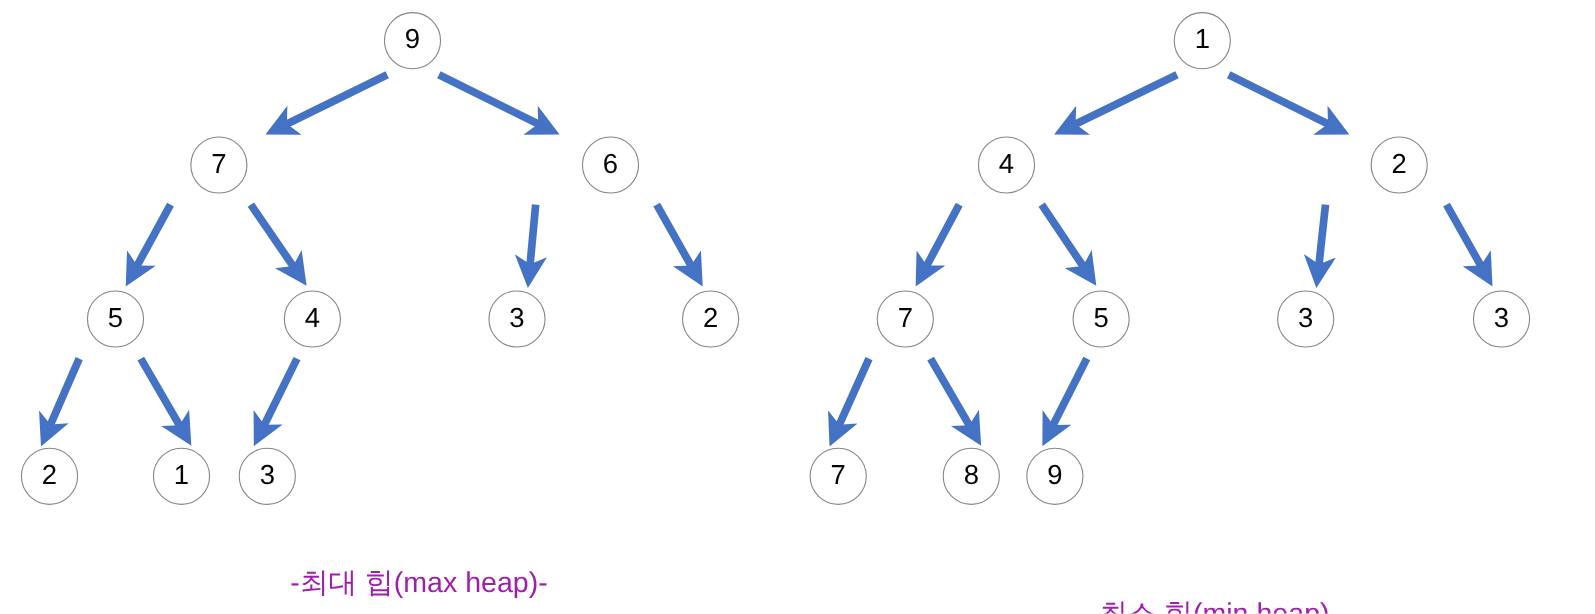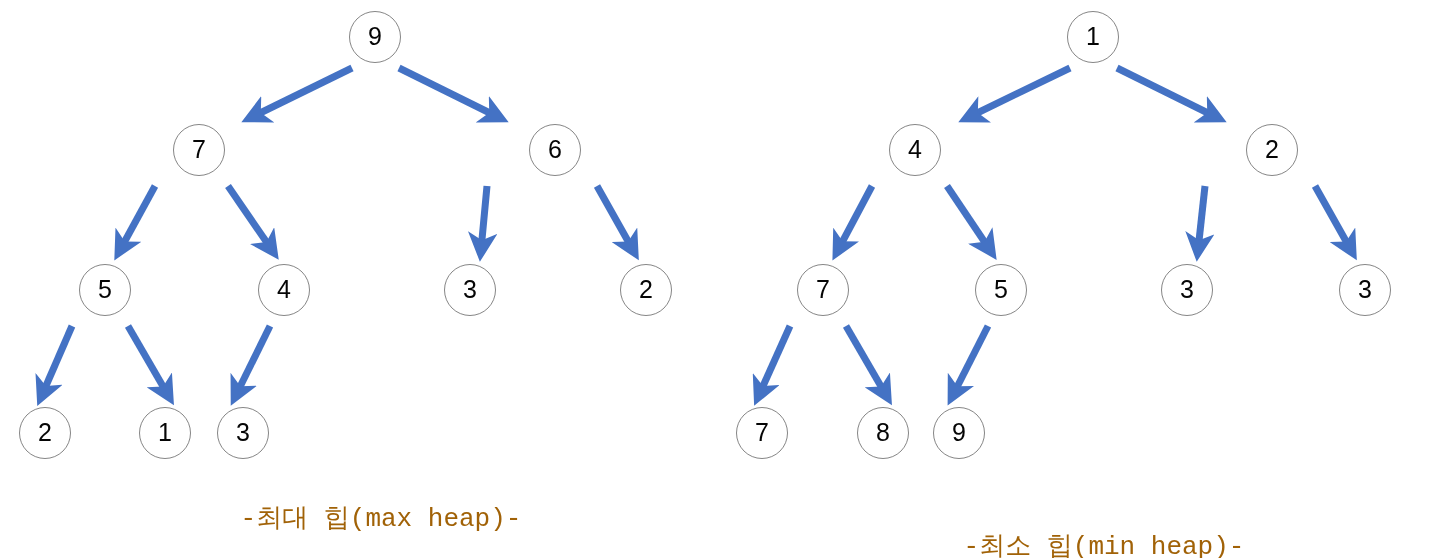--- a/index.html
+++ b/index.html
@@ -39,25 +39,26 @@
     line-height: 1;
   }
   .node-label {
     display: block;
     font-size: 25px;
     letter-spacing: 0px;
     transform: translateY(-1px);
   }
   .caption {
     position: absolute;
-    font-family: Liberation Mono, monospace;
+    font-family: Liberation Sans, sans-serif;
     font-size: 26px;
-    color: #a16207;
+    color: #a21caf;
     white-space: nowrap;
     transform: translateX(-50%);
+    margin-top: 12px;
   }
 </style>
 </head>
 <body>
 
 <div id="canvas">
 
   <svg id="edge-layer" viewBox="0 0 1450 558" width="1450" height="558" xmlns="http://www.w3.org/2000/svg">
     <defs>
       <marker id="arrowhead" markerWidth="4.2" markerHeight="4.2" refX="2.5" refY="2.1" orient="auto" markerUnits="strokeWidth">

